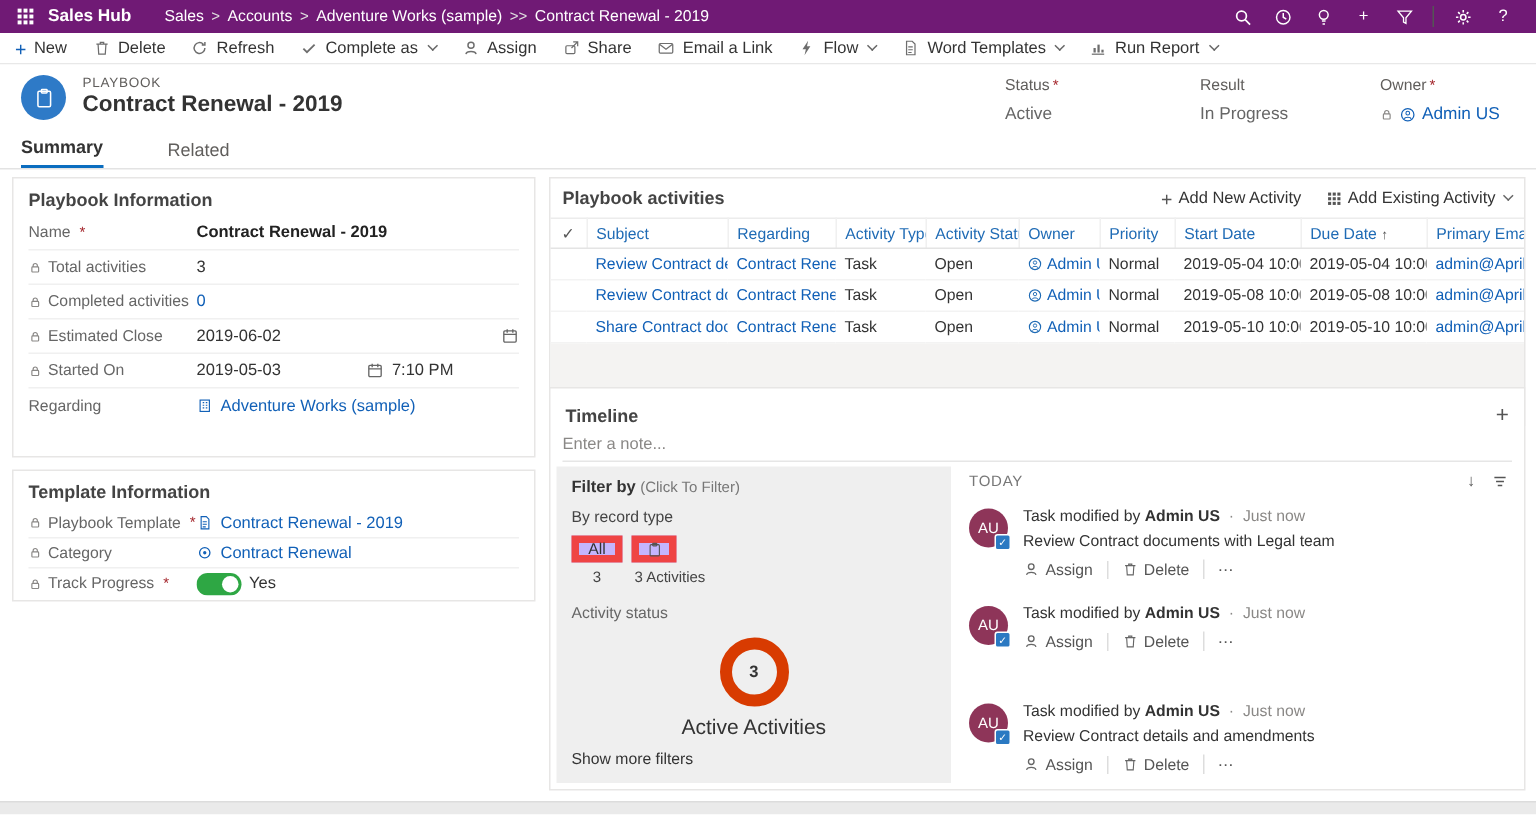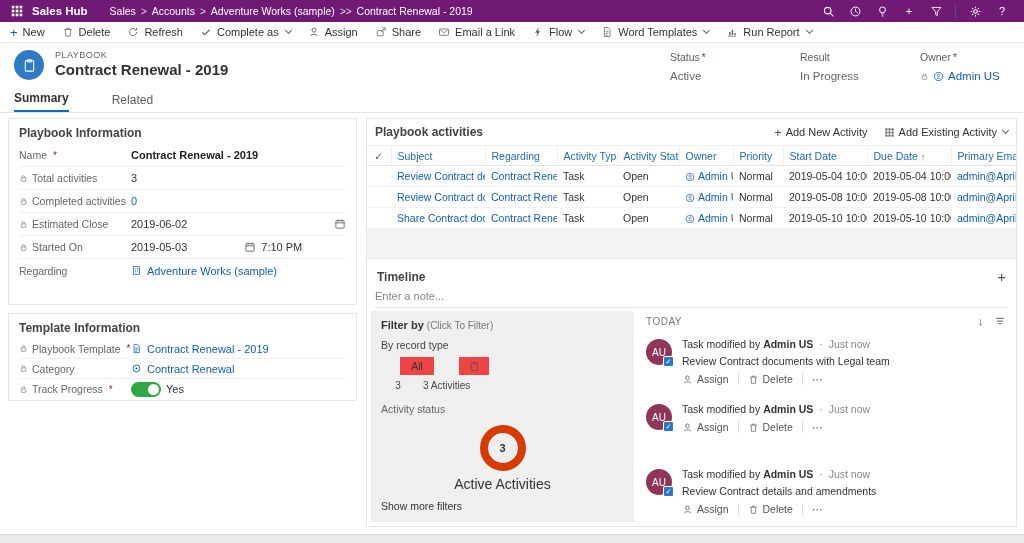--- a/index.html
+++ b/index.html
@@ -82,21 +82,21 @@
   .note-row { height:24px; margin:0 8px; border-bottom:1px solid #e6e6e6; display:flex; align-items:center; }
   .note-input { border:none; outline:none; width:100%; font-size:11px; color:#333; font-family:"Liberation Sans",sans-serif; background:transparent; }
   .note-input::placeholder { color:#8a8886; }
   .tl-body { position:absolute; top:52px; left:4px; right:4px; bottom:4px; display:flex; }
   .filter-pane { width:263px; background:#efefef; padding:8px 10px; position:relative; flex-shrink:0; }
   .fb-line { font-size:11px; color:#333; }
   .fb-strong { font-weight:bold; }
   .fb-hint { color:#777; font-size:10px; margin-left:3px; }
   .by-type { margin-top:8px; font-size:10.5px; color:#444; }
   .type-btns { margin-top:6px; display:flex; gap:6px; }
-  .fbtn { background:#ef4444; border:1px solid #ef4444; height:18px; min-width:34px; display:flex; align-items:center; justify-content:center; font-size:10.5px; color:#333; cursor:pointer;margin-left:19px; }
+  .fbtn { background:#c4b5fd; border:5px solid #ef4444; height:18px; min-width:34px; display:flex; align-items:center; justify-content:center; font-size:10.5px; color:#333; cursor:pointer; }
   .fbtn .ic { width:11px; height:11px; color:#555; }
   .counts-row { margin-top:5px; display:flex; align-items:center; font-size:10px; color:#444; }
   .count-all { width:34px; text-align:center; }
   .count-acts { margin-left:8px; }
   .act-status { margin-top:12px; font-size:10.5px; color:#666; }
   .donut-wrap { width:46px; height:46px; margin:10px auto 0; position:relative; }
   .donut-ring { width:46px; height:46px; border-radius:50%; border:8px solid #d83b01; }
   .donut-num { position:absolute; inset:0; display:flex; align-items:center; justify-content:center; font-size:11px; font-weight:bold; color:#333; }
   .donut-label { text-align:center; font-size:14px; color:#333; margin-top:5px; }
   .show-more { position:absolute; left:10px; bottom:10px; font-size:10.5px; color:#333; cursor:pointer; }

